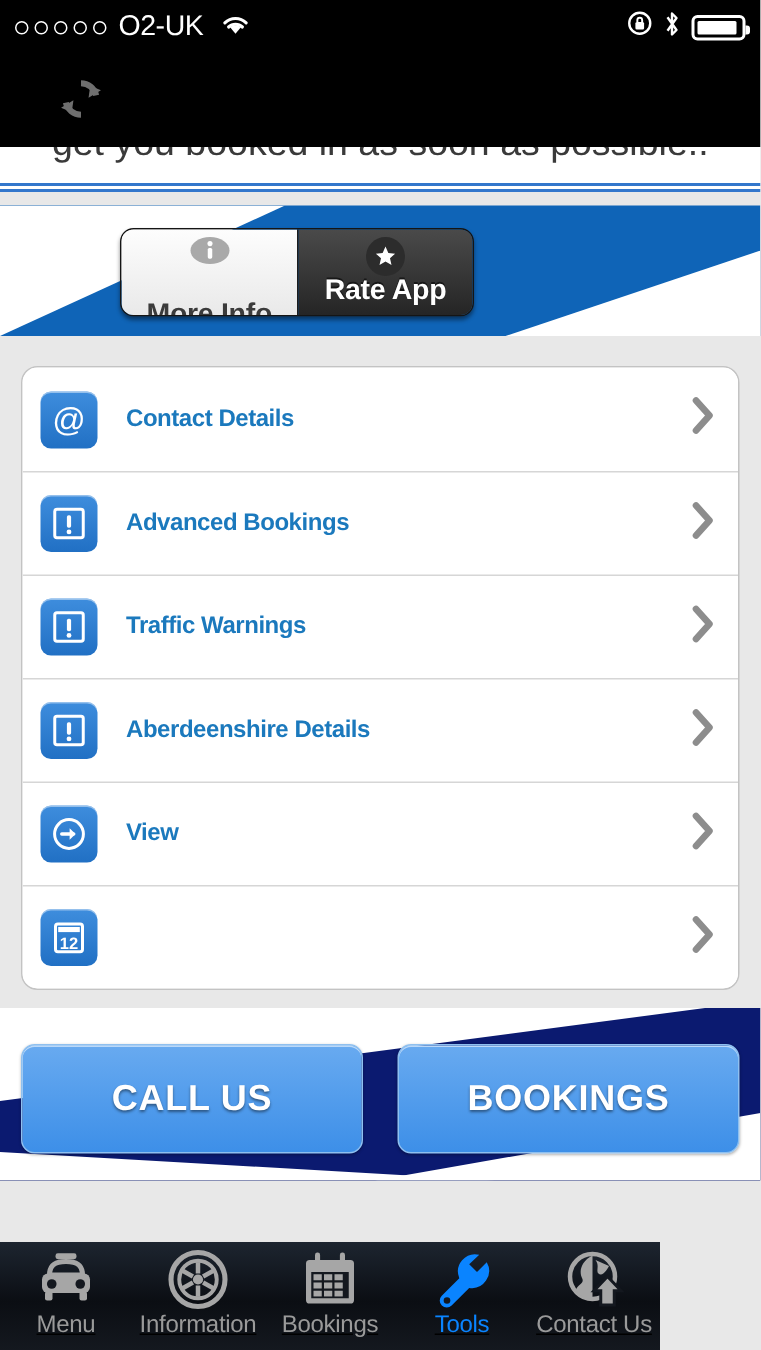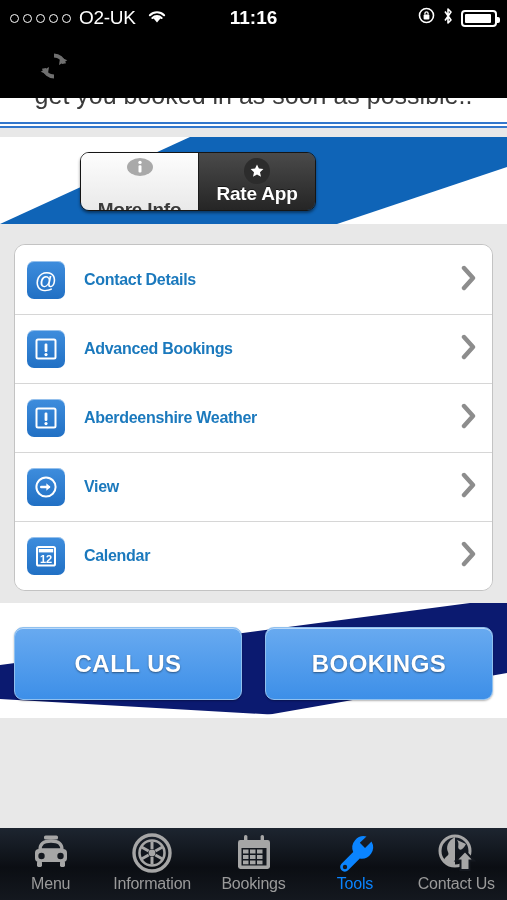--- a/index.html
+++ b/index.html
@@ -158,23 +158,23 @@
     display:flex; align-items:center; justify-content:center;
     box-shadow:inset 0 1px 0 rgba(255,255,255,.55), 0 1px 2px rgba(0,0,0,.3);
   }
   .big-btn span{
     color:#fff; font-size:24px; font-weight:700; letter-spacing:.5px;
     text-shadow:0 1px 2px rgba(0,0,0,.45);
   }
 
   
   .tabbar{
-    position:absolute; left:0; bottom:0; width:507px; height:72px;
+    position:absolute; left:0; bottom:0; width:440px; height:72px;
     background:linear-gradient(#1d2530,#0b0e13 55%, #14181f);
-    display:flex; align-items:flex-start; padding-top:4px;
+    display:flex; align-items:flex-start; padding-top:4px;text-decoration:underline;
   }
   .tab{
     flex:1; display:flex; flex-direction:column; align-items:center; gap:1px;
   }
   .tab-ico{ height:42px; display:flex; align-items:center; justify-content:center; }
   .tab-label{ font-size:16px; color:#9a9a9a; letter-spacing:-.2px;}
   .tab.active .tab-label{ color:#0a84ff; }
 </style>
 </head>
 <body>
@@ -191,21 +191,20 @@
     <span class="carrier">O2-UK</span>
     <span class="wifi">
       <svg width="22" height="16" viewBox="0 0 22 16">
         <path d="M11 14.5 L7.4 10.2 a5.6 5.6 0 0 1 7.2 0 Z" fill="#fff"></path>
         <path d="M3.9 7.2 a10.2 10.2 0 0 1 14.2 0" stroke="#fff" stroke-width="2.1" fill="none" stroke-linecap="round"></path>
         <path d="M6.4 10 a6.7 6.7 0 0 1 9.2 0" stroke="#fff" stroke-width="2.1" fill="none" stroke-linecap="round"></path>
       </svg>
     </span>
   </div>
 
-  <div class="sb-time">11:16</div>
 
   <div class="sb-right">
     <span>
       <svg width="17" height="17" viewBox="0 0 17 17">
         <circle cx="8.5" cy="8.5" r="7" stroke="#fff" stroke-width="1.6" fill="none"></circle>
         <rect x="5.6" y="7.6" width="5.8" height="5" rx="1" fill="#fff"></rect>
         <path d="M6.9 7.6 v-1.2 a1.6 1.6 0 0 1 3.2 0 v1.2" stroke="#fff" stroke-width="1.3" fill="none"></path>
       </svg>
     </span>
     <span>
@@ -294,30 +293,45 @@
         </svg>
       </span>
       <span class="row-label">Advanced Bookings</span>
       <span class="chev">
         <svg width="17" height="26" viewBox="0 0 17 26">
             <path d="M3 3 L12 13 L3 23" stroke="#8d8d8d" stroke-width="4.4" fill="none" stroke-linecap="round" stroke-linejoin="round"></path>
           </svg>
       </span>
     </div>
 
-
     <div class="row">
       <span class="row-ico">
         <svg width="30" height="30" viewBox="0 0 30 30">
           <rect x="5.5" y="5.5" width="19" height="19" rx="1.5" stroke="#fff" stroke-width="2" fill="none"></rect>
           <rect x="13.6" y="9.5" width="2.8" height="8.4" rx="1.2" fill="#fff"></rect>
           <circle cx="15" cy="20.6" r="1.6" fill="#fff"></circle>
         </svg>
       </span>
-      <span class="row-label">Aberdeenshire Weather</span>
+      <span class="row-label">Traffic Warnings</span>
+      <span class="chev">
+        <svg width="17" height="26" viewBox="0 0 17 26">
+            <path d="M3 3 L12 13 L3 23" stroke="#8d8d8d" stroke-width="4.4" fill="none" stroke-linecap="round" stroke-linejoin="round"></path>
+          </svg>
+      </span>
+    </div>
+
+    <div class="row">
+      <span class="row-ico">
+        <svg width="30" height="30" viewBox="0 0 30 30">
+          <rect x="5.5" y="5.5" width="19" height="19" rx="1.5" stroke="#fff" stroke-width="2" fill="none"></rect>
+          <rect x="13.6" y="9.5" width="2.8" height="8.4" rx="1.2" fill="#fff"></rect>
+          <circle cx="15" cy="20.6" r="1.6" fill="#fff"></circle>
+        </svg>
+      </span>
+      <span class="row-label">Aberdeenshire Details</span>
       <span class="chev">
         <svg width="17" height="26" viewBox="0 0 17 26">
             <path d="M3 3 L12 13 L3 23" stroke="#8d8d8d" stroke-width="4.4" fill="none" stroke-linecap="round" stroke-linejoin="round"></path>
           </svg>
       </span>
     </div>
 
     <div class="row">
       <span class="row-ico">
         <svg width="30" height="30" viewBox="0 0 30 30">
@@ -335,21 +349,20 @@
     </div>
 
     <div class="row">
       <span class="row-ico">
         <svg width="30" height="30" viewBox="0 0 30 30">
           <rect x="6" y="6" width="18" height="18.5" rx="1.6" stroke="#fff" stroke-width="2" fill="none"></rect>
           <rect x="7.8" y="8" width="14.4" height="3.4" fill="#fff"></rect>
           <text x="15" y="22.4" font-family="'Liberation Sans', sans-serif" font-size="11" font-weight="700" fill="#fff" text-anchor="middle">12</text>
         </svg>
       </span>
-      <span class="row-label">Calendar</span>
       <span class="chev">
         <svg width="17" height="26" viewBox="0 0 17 26">
             <path d="M3 3 L12 13 L3 23" stroke="#8d8d8d" stroke-width="4.4" fill="none" stroke-linecap="round" stroke-linejoin="round"></path>
           </svg>
       </span>
     </div>
 
   </div>
 </div>
 

